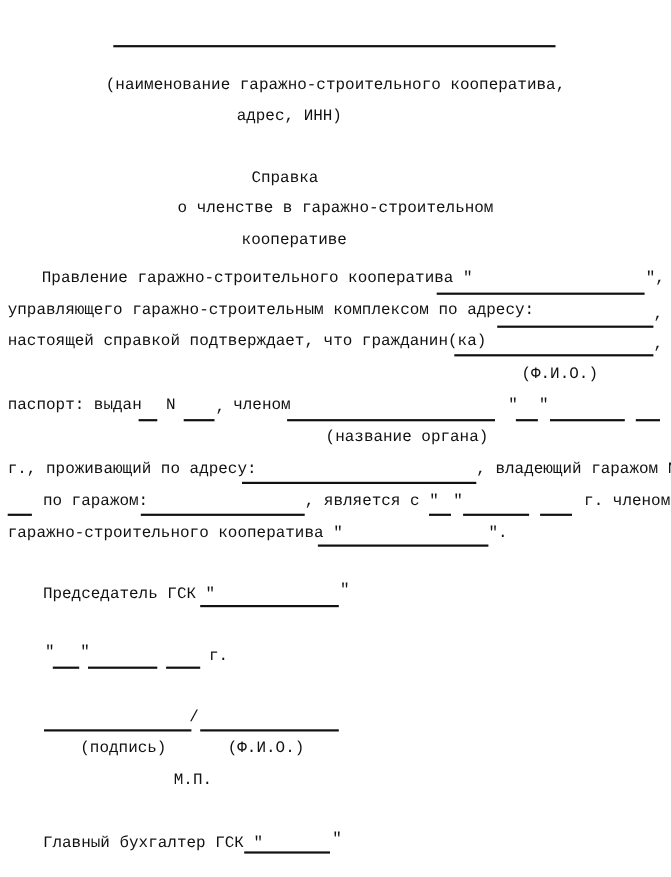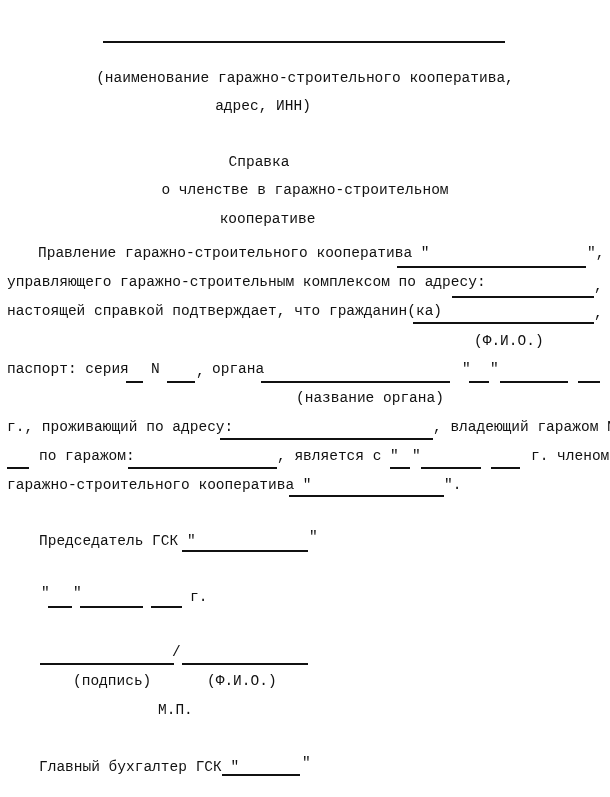--- a/index.html
+++ b/index.html
@@ -29,26 +29,26 @@
 
 <div class="abs" style="left:7px; top:273px;">управляющего гаражно-строительным комплексом по адресу:</div>
 <div class="line" style="left:452px; top:296px; width:142px;"></div>
 <div class="abs" style="left:594px; top:277px;">,</div>
 
 <div class="abs" style="left:7px; top:302px;">настоящей справкой подтверждает, что гражданин(ка)</div>
 <div class="line" style="left:413px; top:322px; width:181px;"></div>
 <div class="abs" style="left:594px; top:304px;">,</div>
 <div class="abs" style="left:474px; top:332px;">(Ф.И.О.)</div>
 
-<div class="abs" style="left:7px; top:360px;">паспорт: серия</div>
+<div class="abs" style="left:7px; top:360px;">паспорт: выдан</div>
 <div class="line" style="left:126px; top:381px; width:17px;"></div>
 <div class="abs" style="left:151px; top:360px;">N</div>
 <div class="line" style="left:167px; top:381px; width:28px;"></div>
 <div class="abs" style="left:196px; top:362px;">,</div>
-<div class="abs" style="left:212px; top:360px;">органа</div>
+<div class="abs" style="left:212px; top:360px;">членом</div>
 <div class="line" style="left:261px; top:381px; width:189px;"></div>
 <div class="abs" style="left:462px; top:360px;">"</div>
 <div class="line" style="left:469px; top:381px; width:20px;"></div>
 <div class="abs" style="left:490px; top:360px;">"</div>
 <div class="line" style="left:500px; top:381px; width:68px;"></div>
 <div class="line" style="left:578px; top:381px; width:22px;"></div>
 <div class="abs" style="left:296px; top:389px;">(название органа)</div>
 
 <div class="abs" style="left:7px; top:418px;">г., проживающий по адресу:</div>
 <div class="line" style="left:220px; top:438px; width:213px;"></div>

